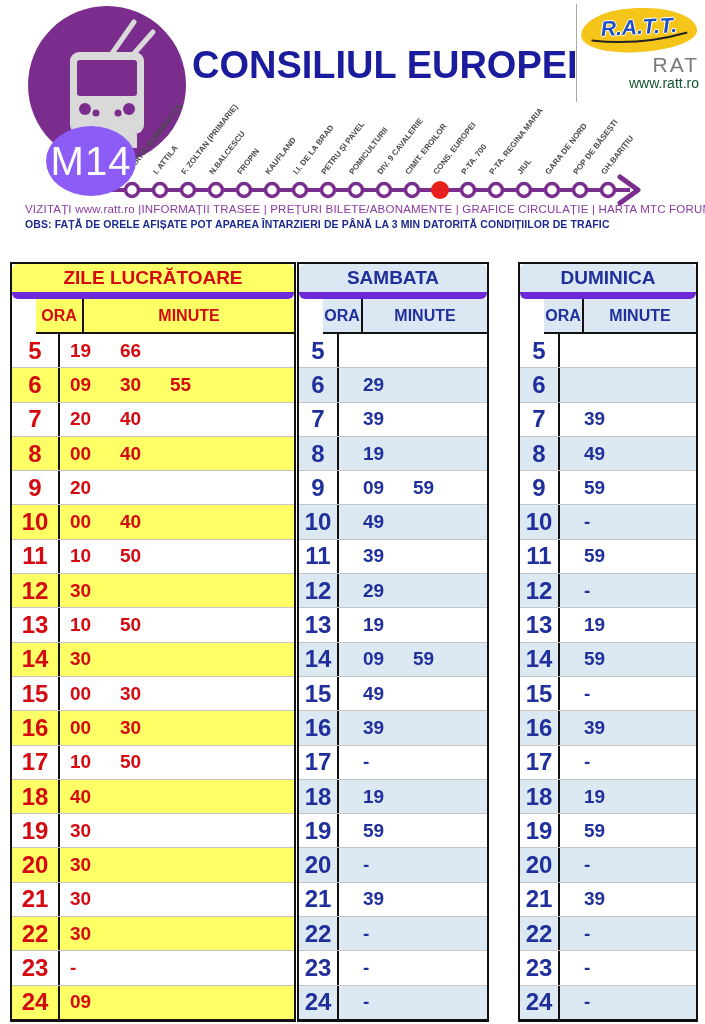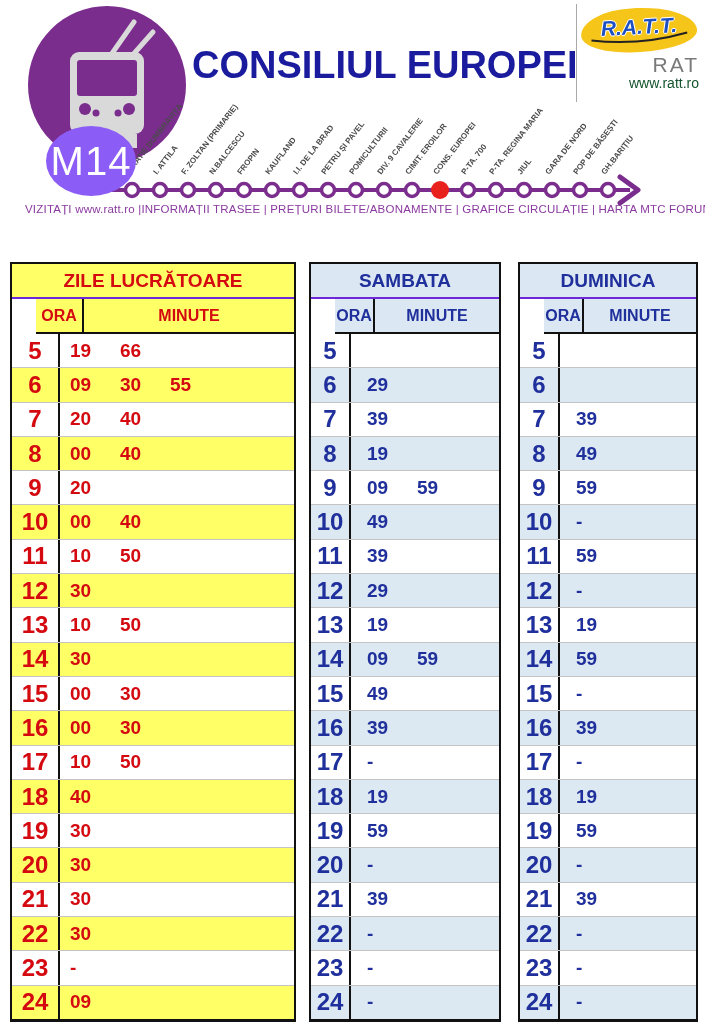--- a/index.html
+++ b/index.html
@@ -52,25 +52,25 @@
     position:absolute; left:25px; top:218px; width:670px;
     color:#1b2a8f; font-size:10.5px; font-weight:bold; letter-spacing:0.1px; white-space:nowrap;
   }
   
   .timetable {
     position:absolute; top:262px; height:760px;
     border:2px solid #111; border-bottom-width:3px;
     display:flex; flex-direction:column; background:#fff;
   }
   .tt-weekdays { left:10px;  width:286px; }
-  .tt-saturday { left:309px; width:192px;justify-content:space-between; }
+  .tt-saturday { left:297px; width:192px;justify-content:space-between; }
   .tt-sunday   { left:518px; width:180px; }
   .tt-title {
     height:35px; flex:none; display:flex; align-items:center; justify-content:center;
-    font-size:19px; font-weight:bold; border-bottom:2px solid #6d28d9;
+    font-size:19px; font-weight:bold; border-bottom:7px solid #6d28d9;border-radius:6px;
   }
   .tt-head { height:35px; flex:none; display:flex; border-bottom:2px solid #111;margin-left:24px; }
   .tt-head .hcell { display:flex; align-items:center; justify-content:center; font-size:16px; font-weight:bold; }
   .tt-body { flex:1; display:flex; flex-direction:column; }
   .tt-row { flex:1; display:flex; border-top:1px solid #c4c4c4; }
   .tt-row:first-child { border-top:none; }
   .cell-hour {
     flex:none; display:flex; align-items:center; justify-content:center;
     font-size:24px; font-weight:bold; border-right:2px solid #111;
   }
@@ -83,21 +83,21 @@
   .tt-weekdays .cell-hour { width:48px; }
   .tt-weekdays .cell-min { padding-left:10px; }
   .tt-weekdays .tt-head .hcell.ora { width:48px; border-right:2px solid #111; }
   
   .tt-saturday .tt-title, .tt-sunday .tt-title,
   .tt-saturday .tt-head .hcell, .tt-sunday .tt-head .hcell { background:#dbe7f2; color:#1f2f9b; }
   .tt-saturday .cell-hour, .tt-saturday .cell-min,
   .tt-sunday .cell-hour, .tt-sunday .cell-min { color:#1f2f9b; }
   .tt-saturday .tt-row.alt, .tt-sunday .tt-row.alt { background:#dce8f2; }
   .tt-saturday .cell-hour, .tt-sunday .cell-hour { width:40px; }
-  .tt-saturday .cell-min, .tt-sunday .cell-min { padding-left:16px; }
+  .tt-saturday .cell-min, .tt-sunday .cell-min { padding-left:24px; }
   .tt-saturday .tt-head .hcell.ora, .tt-sunday .tt-head .hcell.ora { width:40px; border-right:2px solid #111; }
   .tt-head .hcell.min { flex:1; }
 </style>
 </head>
 <body>
 
 <div class="page">
 
   <div class="logo-circle">
     <svg width="158" height="158" viewBox="0 0 158 158">
@@ -170,20 +170,21 @@
         <circle cx="552" cy="95" r="6.5" fill="#ffffff" stroke="#7b2d8e" stroke-width="3.5"></circle>
         <text x="549" y="80" class="st-label" transform="rotate(-52 549 80)">GARA DE NORD</text>
         <circle cx="580" cy="95" r="6.5" fill="#ffffff" stroke="#7b2d8e" stroke-width="3.5"></circle>
         <text x="577" y="80" class="st-label" transform="rotate(-52 577 80)">POP DE BĂSEȘTI</text>
         <circle cx="608" cy="95" r="6.5" fill="#ffffff" stroke="#7b2d8e" stroke-width="3.5"></circle>
         <text x="605" y="80" class="st-label" transform="rotate(-52 605 80)">GH.BARIȚIU</text>
       </g>
   </svg>
 
   <div class="links-bar">VIZITAȚI www.ratt.ro |INFORMAȚII TRASEE | PREȚURI BILETE/ABONAMENTE | GRAFICE CIRCULAȚIE | HARTA MTC   FORUM  |</div>
+  <div class="obs-note">OBS: FAȚĂ DE ORELE AFIȘATE POT APAREA ÎNTARZIERI DE PÂNĂ LA 3 MIN DATORITĂ CONDIȚIILOR DE TRAFIC</div>
 
   <div class="timetable tt-weekdays">
     <div class="tt-title">ZILE LUCRĂTOARE</div>
     <div class="tt-head">
       <div class="hcell ora">ORA</div>
       <div class="hcell min">MINUTE</div>
     </div>
     <div class="tt-body">
         <div class="tt-row">
           <div class="cell-hour">5</div>

